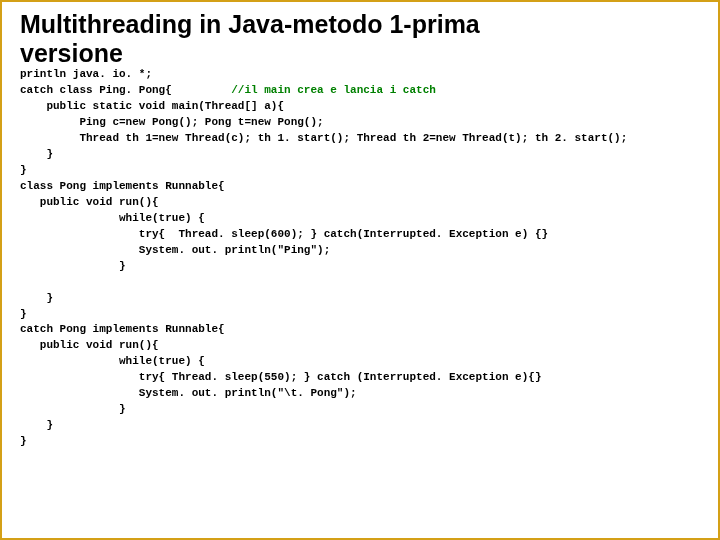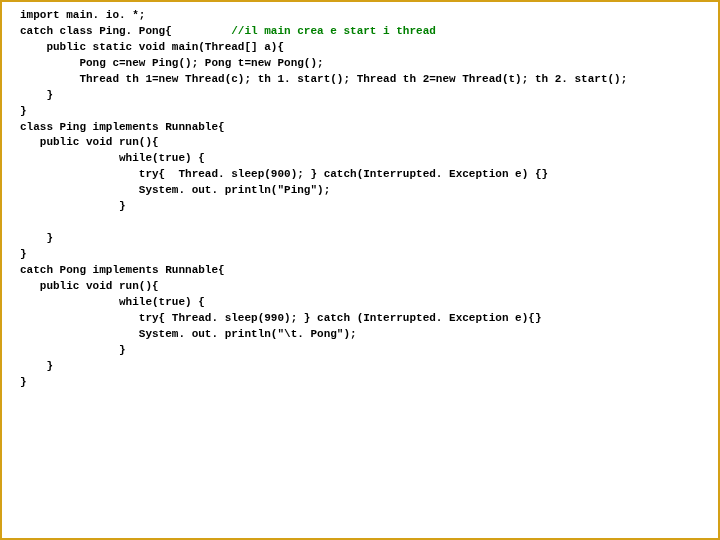--- a/index.html
+++ b/index.html
@@ -31,39 +31,43 @@
     color: #000;
     line-height: 1.45;
     margin-top: -18px;
   }
   .cm { color: #008000; }
 </style>
 </head>
 <body>
 
 <div class="slide">
+  <div class="title">
+    <span>Multithreading in Java-metodo 1-prima</span><br>
+    <span>versione</span>
+  </div>
   <div class="code">
-<span>import main. io. *;</span>
-<span>catch class Ping. Pong{         </span><span class="cm">//il main crea e start i thread</span>
+<span>println java. io. *;</span>
+<span>catch class Ping. Pong{         </span><span class="cm">//il main crea e lancia i catch</span>
 <span>    public static void main(Thread[] a){</span>
-<span>         Pong c=new Ping(); Pong t=new Pong();</span>
+<span>         Ping c=new Pong(); Pong t=new Pong();</span>
 <span>         Thread th 1=new Thread(c); th 1. start(); Thread th 2=new Thread(t); th 2. start();</span>
 <span>    }</span>
 <span>}</span>
-<span>class Ping implements Runnable{</span>
+<span>class Pong implements Runnable{</span>
 <span>   public void run(){</span>
 <span>               while(true) {</span>
-<span>                  try{  Thread. sleep(900); } catch(Interrupted. Exception e) {}</span>
+<span>                  try{  Thread. sleep(600); } catch(Interrupted. Exception e) {}</span>
 <span>                  System. out. println("Ping");</span>
 <span>               }</span>
 <span></span>
 <span>    }</span>
 <span>}</span>
 <span>catch Pong implements Runnable{</span>
 <span>   public void run(){</span>
 <span>               while(true) {</span>
-<span>                  try{ Thread. sleep(990); } catch (Interrupted. Exception e){}</span>
+<span>                  try{ Thread. sleep(550); } catch (Interrupted. Exception e){}</span>
 <span>                  System. out. println("\t. Pong");</span>
 <span>               }</span>
 <span>    }</span>
 <span>}</span>
   </div>
 </div>
 
 </body></html>

